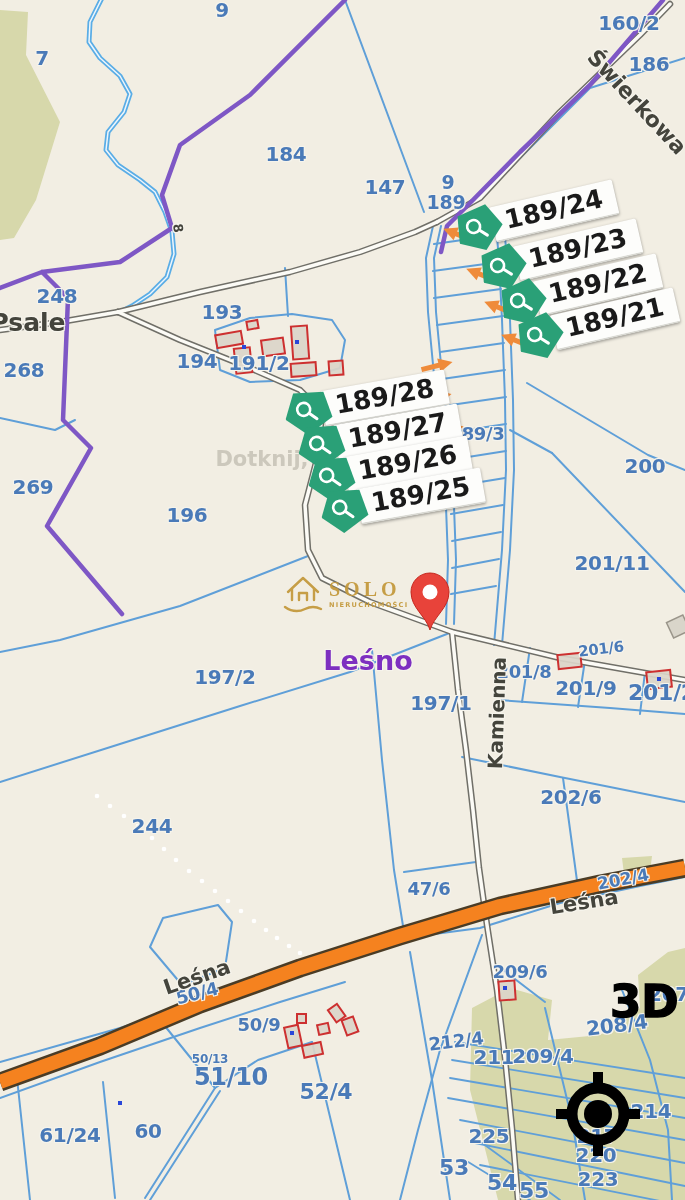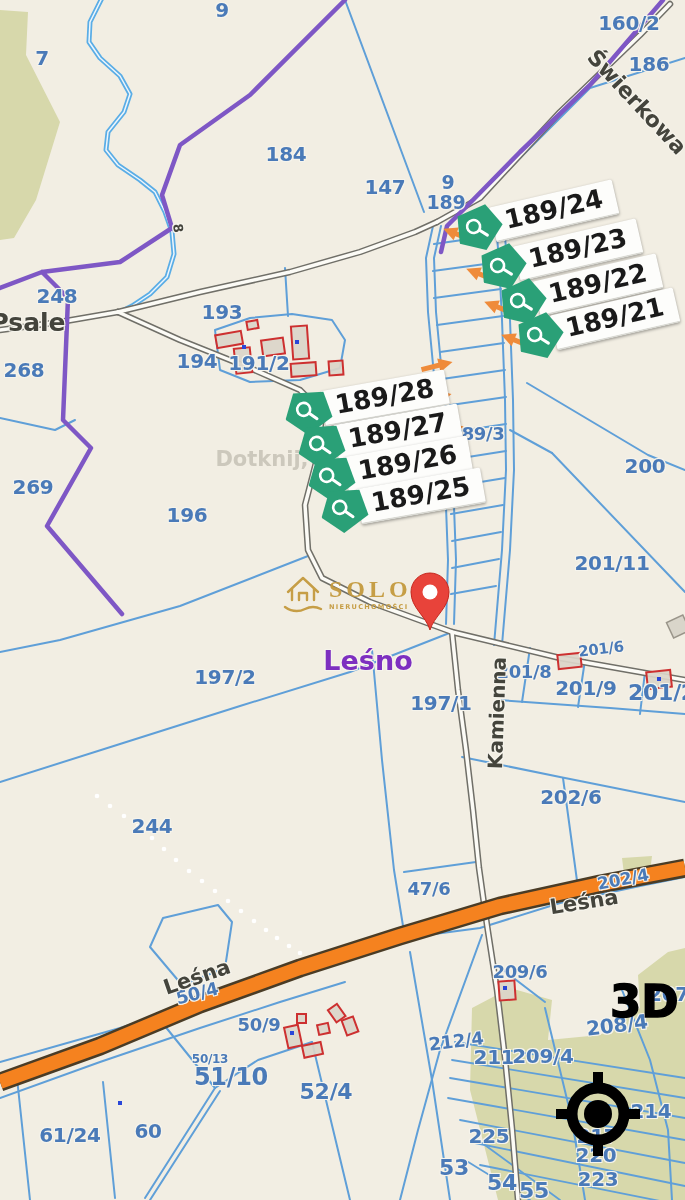--- a/index.html
+++ b/index.html
@@ -31,21 +31,21 @@
   .g2 .mag{transform:rotate(100deg);}
   .blabel{background:#fdfdfb;border-radius:2px;margin-left:-7px;z-index:1;
           box-shadow:0 1px 3px rgba(0,0,0,.35);border-bottom:2px solid #d9d9d3;
           padding:1px 13px 3px;font-size:26px;font-weight:700;color:#1a1a1a;white-space:nowrap;}
   .oarrow{position:absolute;z-index:29;overflow:visible;}
 
   .pin{position:absolute;left:405px;top:568px;z-index:40;}
   .watermark{position:absolute;left:281px;top:571px;z-index:5;display:flex;align-items:center;
              gap:4px;opacity:.95;}
   .wm-col{display:flex;flex-direction:column;line-height:1;}
-  .wm-brand{font-family:"Liberation Serif",serif;font-weight:700;font-size:24px;
+  .wm-brand{font-family:"Liberation Serif",serif;font-weight:700;font-size:20px;
             letter-spacing:4px;color:#c49a3e;}
   .wm-sub{font-size:6.6px;letter-spacing:1.25px;color:#c49a3e;margin-top:3px;font-weight:700;}
   .btn3d{position:absolute;left:566px;top:975px;z-index:50;font-size:45px;font-weight:700;
          color:#000;-webkit-text-stroke:1.5px #000;letter-spacing:0;cursor:pointer;margin-left:44px;}
   .locate{position:absolute;left:556px;top:1072px;z-index:50;cursor:pointer;}
 </style>
 </head>
 <body>
 
 <div id="stage">

